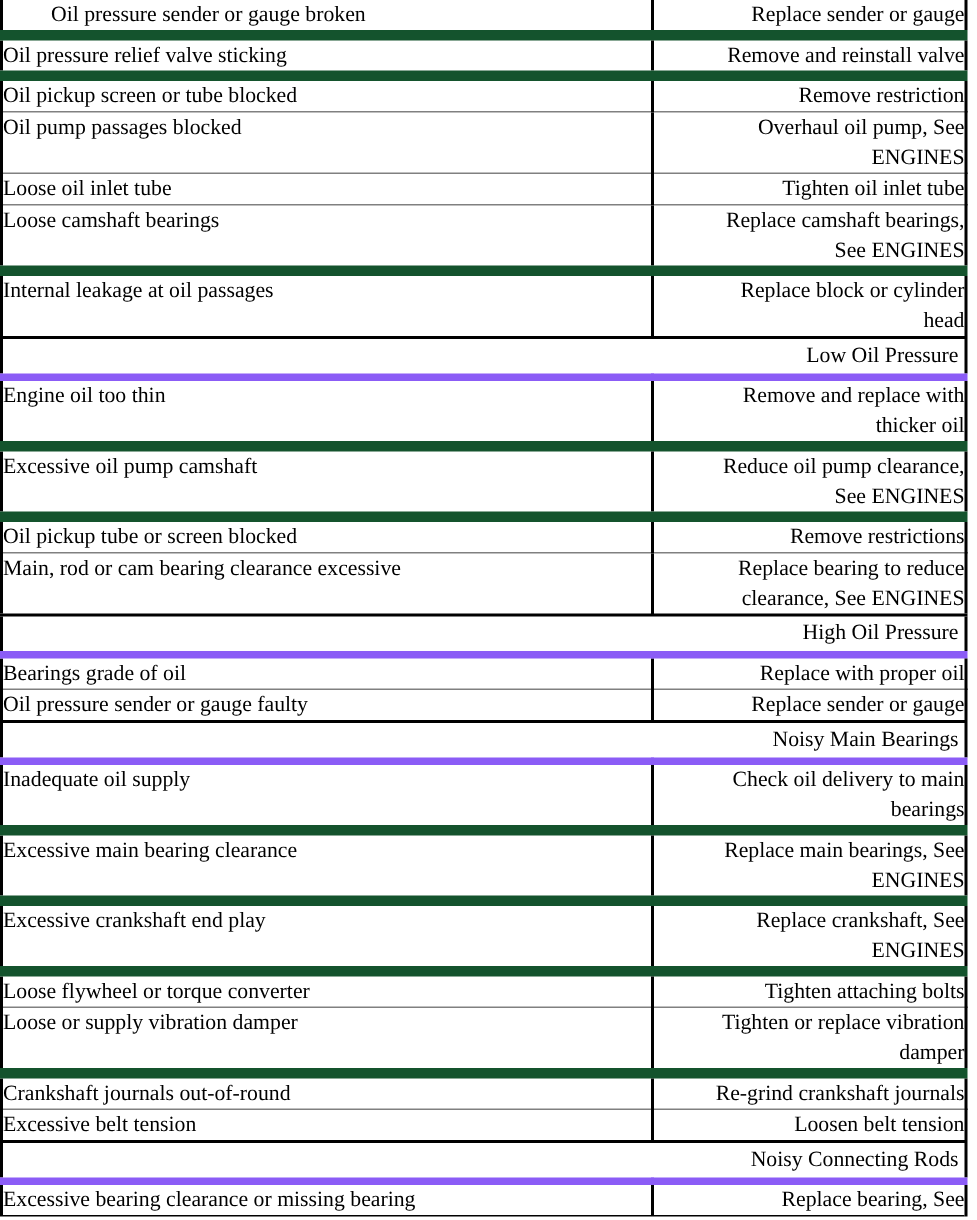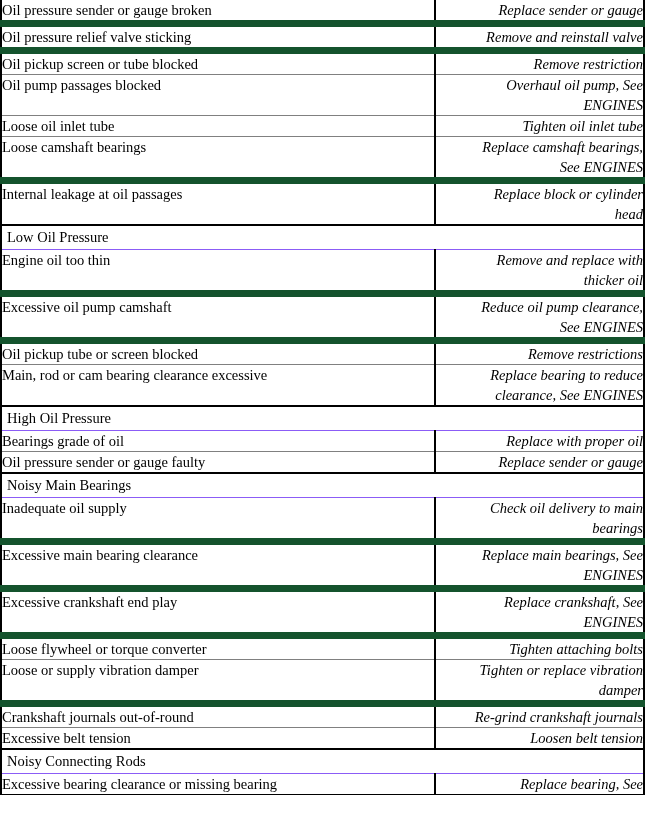--- a/index.html
+++ b/index.html
@@ -36,54 +36,55 @@
   col.c-cause  { width: 434px; }
   col.c-remedy { width: 209px; }
 
   tr.row > td {
     border-top: 1px solid #808080;
     vertical-align: top;
     padding: 0;
   }
   tr.row.firstrow > td {
     border-top: 0;
+    padding-left: 32px;
   }
 
   td.cause {
     border-right: 2px solid #000000;
     text-align: left;
     padding: 1px 4px 2px 20px;
     font-size: 14.5px;
     line-height: 20px;
   }
   td.remedy {
     text-align: right;
     padding: 1px 1px 2px 4px;
     font-size: 14.5px;
     line-height: 20px;
   }
 
   
   tr.section > td {
     border-top: 2px solid #000000;
-    border-bottom: 1px solid #8b5cf6;
-    text-align: left;
+    border-bottom: 5px solid #8b5cf6;
+    text-align: right;
     padding: 1px 4px 2px 5px;
     font-size: 14.5px;
     line-height: 20px;
     vertical-align: top;
     margin-top: 20px;
   }
 
   
   tr.row.hardrule > td {
     border-top: 7px solid #14532d;
   }
 
-  .lines { display: block; font-style: italic; }
+  .lines { display: block; }
   .lines .ln { display: block; white-space: pre; }
 </style>
 </head>
 <body>
 
 <div id="sheet">
   <table class="tbl">
     <colgroup>
       <col class="c-cause">
       <col class="c-remedy">

